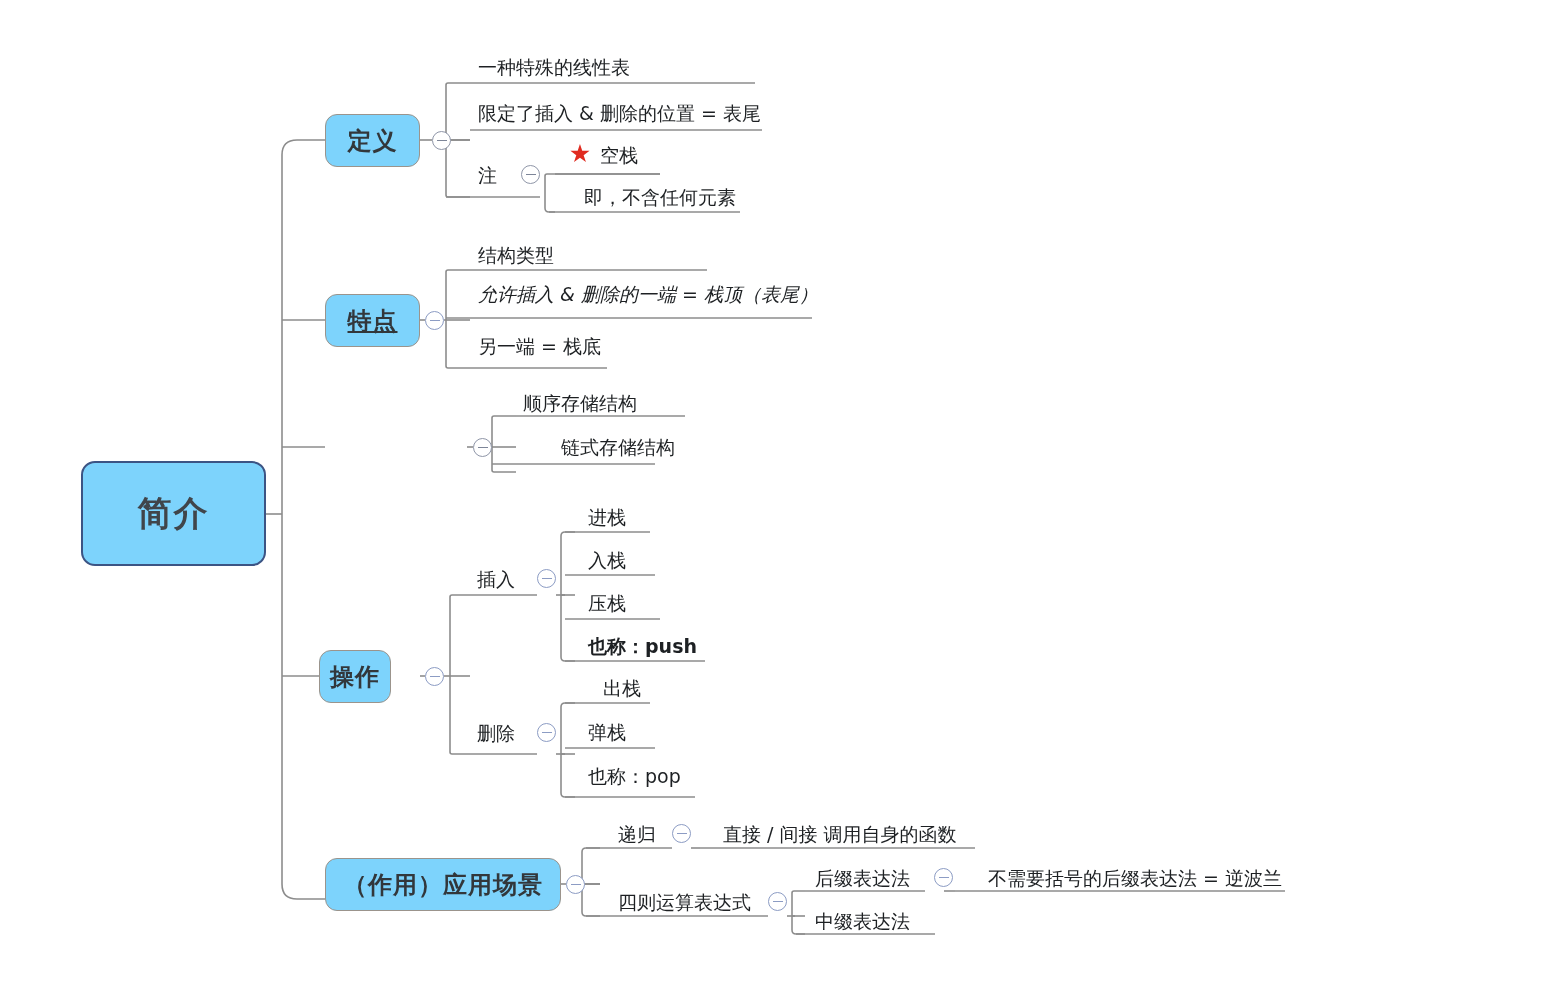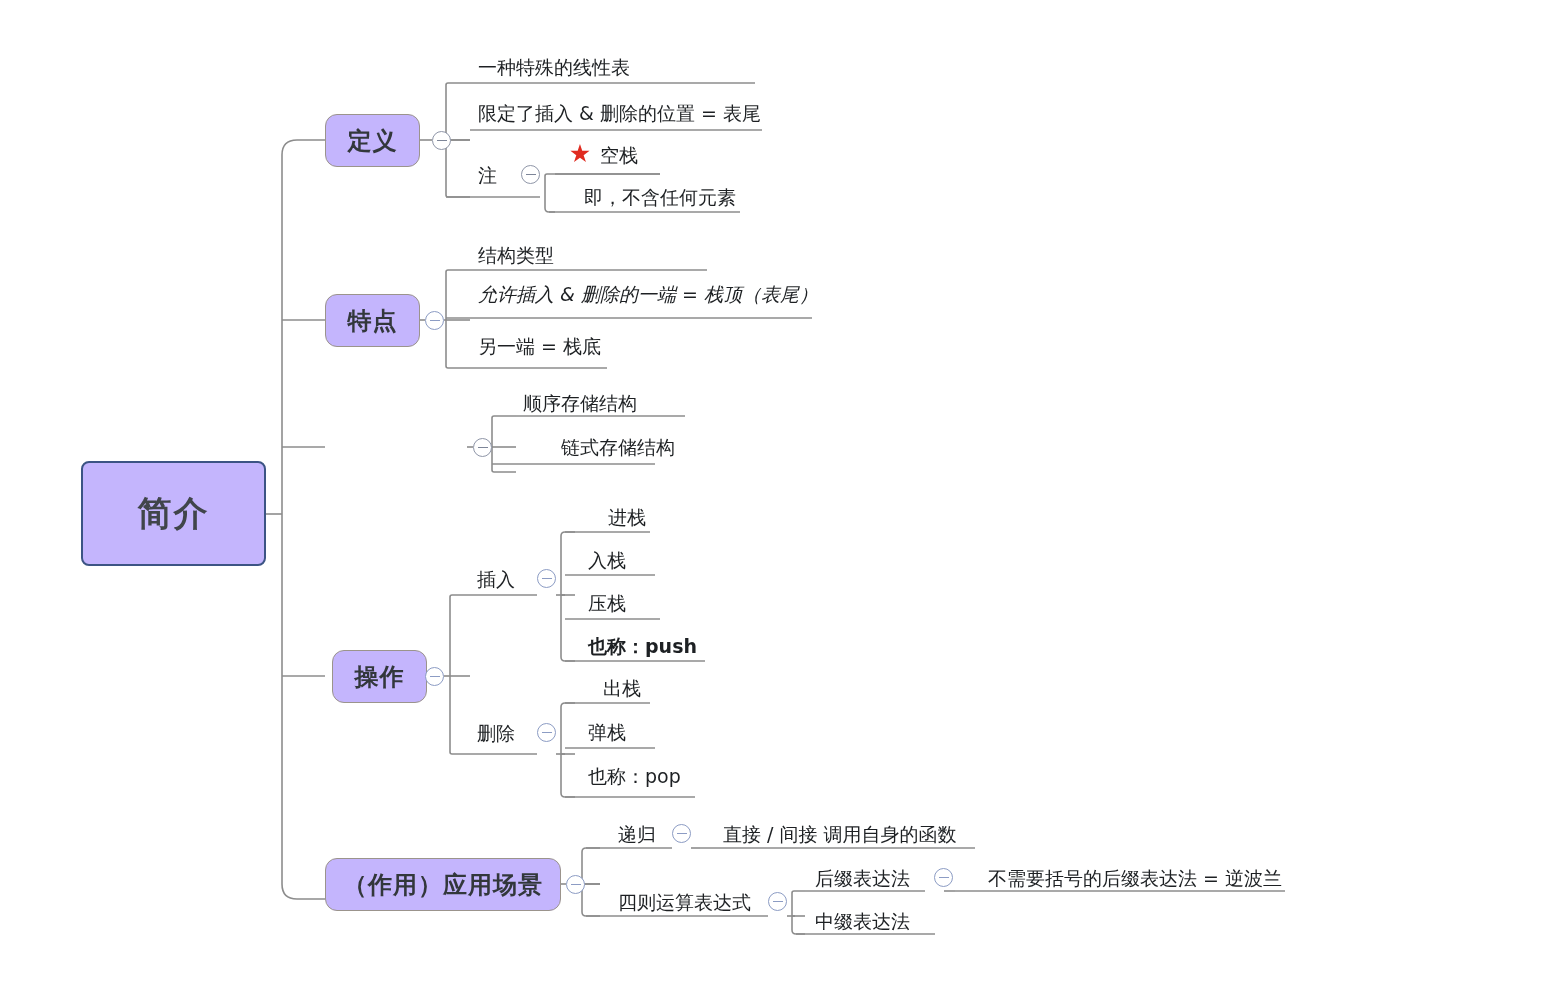--- a/index.html
+++ b/index.html
@@ -28,29 +28,29 @@
     pointer-events: none;
   }
 
   
   .node-box {
     position: absolute;
     box-sizing: border-box;
     display: flex;
     align-items: center;
     justify-content: center;
-    background: #c4b5fd;
+    background: #7dd3fc;
     border: 1.6px solid #9b948c;
     border-radius: 12px;
     color: #2f3437;
     white-space: nowrap;
   }
   .node-root {
     border: 2.2px solid #3c5484;
-    border-radius: 8px;
+    border-radius: 14px;
     font-size: 34px;
     font-weight: 700;
     color: #40454a;
     letter-spacing: 2px;
   }
   .node-main {
     font-size: 24px;
     font-weight: 700;
     color: #32373b;
     letter-spacing: 1px;
@@ -238,51 +238,51 @@
 
   <div class="node-text mid" style="left:478px; top:166px;">注</div>
   <div class="toggle" style="left:521px; top:165px;">
       <i></i>
     </div>
 
   <div class="star-icon" style="left:568px; top:142px;">★</div>
   <div class="node-text leaf" style="left:600px; top:146px;">空栈</div>
   <div class="node-text leaf" style="left:584px; top:188px;">即，不含任何元素</div>
 
-  <div class="node-box node-main" style="left:325px; top:294px; width:95px; height:53px;">
+  <div class="node-box node-main" style="left:325px; top:294px; width:95px; height:53px;text-decoration:underline;">
     <span>特点</span>
   </div>
   <div class="toggle blueish" style="left:425px; top:311px;">
       <i></i>
     </div>
 
   <div class="node-text leaf" style="left:478px; top:246px;">结构类型</div>
   <div class="node-text leaf" style="left:478px; top:285px;font-style:italic;">允许插入 &amp; 删除的一端 = 栈顶（表尾）</div>
   <div class="node-text leaf" style="left:478px; top:337px;">另一端 = 栈底</div>
 
   <div class="toggle" style="left:473px; top:438px;">
       <i></i>
     </div>
 
   <div class="node-text leaf" style="left:523px; top:394px;">顺序存储结构</div>
   <div class="node-text leaf" style="left:523px; top:438px;margin-left:38px;">链式存储结构</div>
 
-  <div class="node-box node-main" style="left:332px; top:650px; width:95px; height:53px;">
+  <div class="node-box node-main" style="left:319px; top:650px; width:72px; height:53px;">
     <span>操作</span>
   </div>
   <div class="toggle blueish" style="left:425px; top:667px;">
       <i></i>
     </div>
 
   <div class="node-text mid" style="left:477px; top:570px;">插入</div>
   <div class="toggle blueish" style="left:537px; top:569px;">
       <i></i>
     </div>
 
-  <div class="node-text leaf" style="left:608px; top:508px;">进栈</div>
+  <div class="node-text leaf" style="left:588px; top:508px;">进栈</div>
   <div class="node-text leaf" style="left:588px; top:551px;">入栈</div>
   <div class="node-text leaf" style="left:588px; top:594px;">压栈</div>
   <div class="node-text leaf" style="left:588px; top:637px;font-weight:bold;">也称：push</div>
 
   <div class="node-text mid" style="left:477px; top:724px;">删除</div>
   <div class="toggle blueish" style="left:537px; top:723px;">
       <i></i>
     </div>
 
   <div class="node-text leaf" style="left:588px; top:679px;margin-left:15px;">出栈</div>

